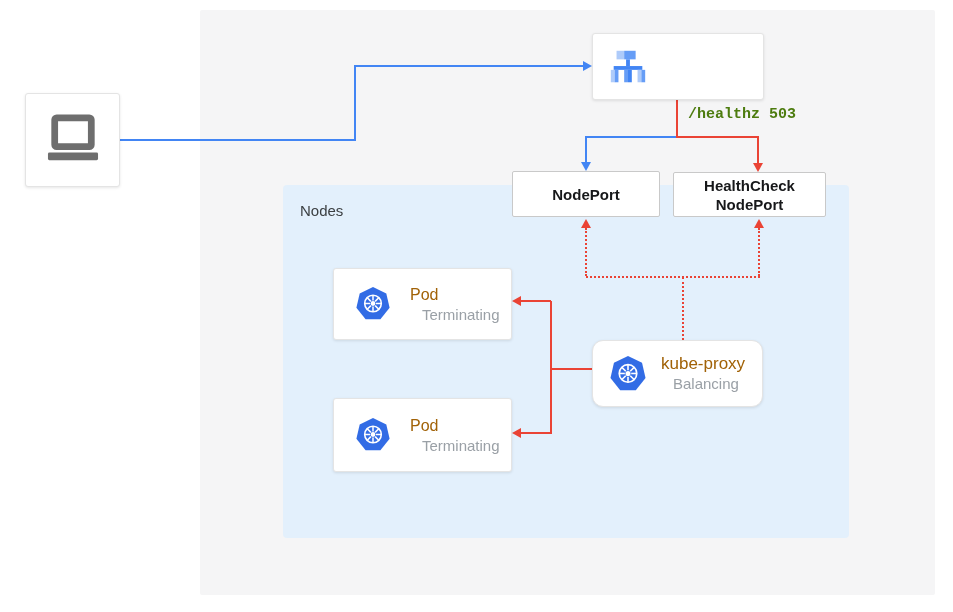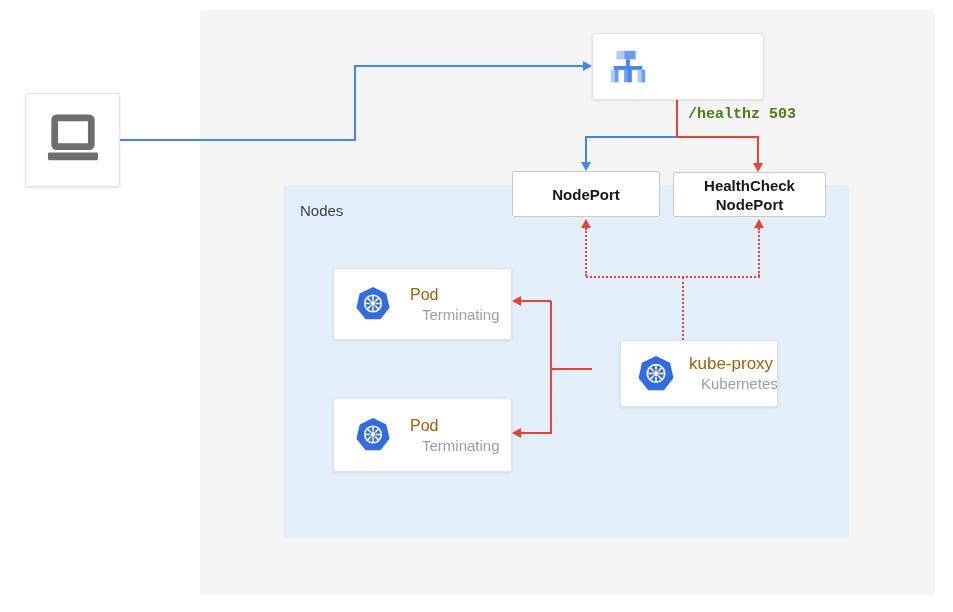--- a/index.html
+++ b/index.html
@@ -30,21 +30,21 @@
 
   .port-box { position: absolute; background: #ffffff; border: 1px solid #c9c9c9; border-radius: 2px;
               display: flex; flex-direction: column; align-items: center; justify-content: center;
               font-weight: bold; font-size: 15px; color: #17181a; line-height: 19px; text-align: center; }
   .nodeport-box { left: 512px; top: 171px; width: 148px; height: 46px; }
   .healthcheck-box { left: 657px; top: 172px; width: 153px; height: 45px; margin-left: 16px; }
 
   .pod-card .icon-wrap, .kubeproxy-card .icon-wrap { width: 38px; margin-left: 20px; margin-right: 18px; }
   .pod1-card { left: 333px; top: 268px; width: 179px; height: 72px; }
   .pod2-card { left: 333px; top: 398px; width: 179px; height: 74px; }
-  .kubeproxy-card { left: 620px; top: 340px; width: 158px; height: 67px; }
+  .kubeproxy-card { left: 592px; top: 340px; width: 171px; height: 67px; border-radius: 11px; }
   .kubeproxy-card .icon-wrap { margin-left: 16px; margin-right: 14px; }
   .kubeproxy-card .card-title { font-size: 17px; }
 
   
   .seg { position: absolute; }
   .h-blue { height: 2px; background: #4285f4; }
   .v-blue { width: 2px;  background: #4285f4; }
   .h-red  { height: 2px; background: #ea4335; }
   .v-red  { width: 2px;  background: #ea4335; }
   .v-red-dot { width: 0; border-left: 2px dotted #ea4335; }
@@ -192,17 +192,17 @@
             <line x1="18" y1="14.5" x2="18" y2="9"></line>
           <line x1="20.1" y1="19.6" x2="24" y2="23.5"></line>
             <line x1="15.9" y1="19.6" x2="12" y2="23.5"></line>
           <line x1="20.1" y1="15.4" x2="24" y2="11.5"></line>
             <line x1="15.9" y1="15.4" x2="12" y2="11.5"></line>
         </g>
       </svg>
     </span>
     <span class="card-text">
       <span class="card-title">kube-proxy</span>
-      <span class="card-sub">Kubernetes</span>
+      <span class="card-sub">Balancing</span>
     </span>
   </div>
 
 </div>
 
 </body></html>

